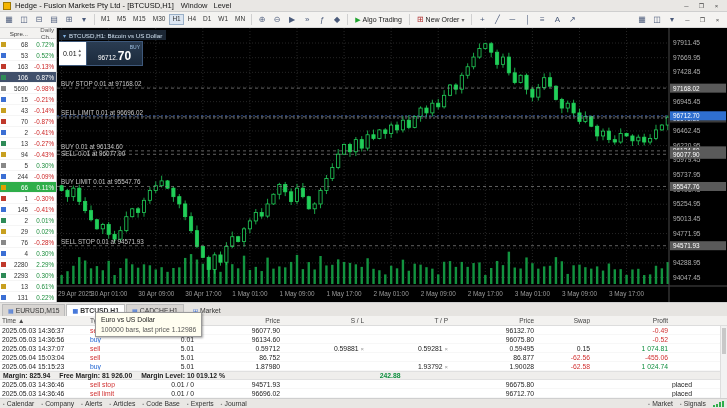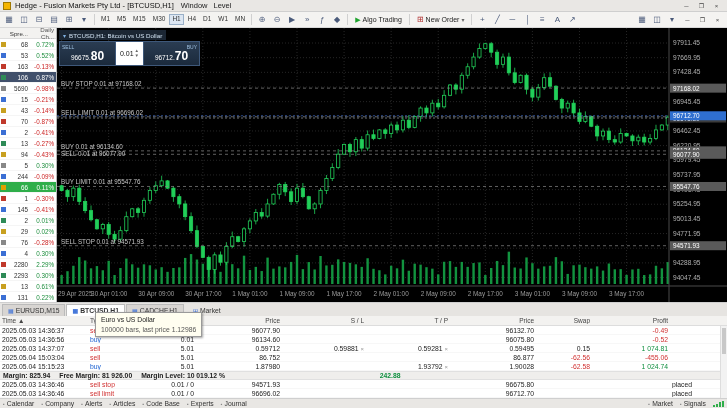--- a/index.html
+++ b/index.html
@@ -760,27 +760,20 @@
         <rect x="613" y="85.5161194029849" width="56" height="9" fill="#3c3c3c"></rect>
         <text x="616" y="92.5161194029849" fill="#fff" font-size="6.4px" font-family="&quot;Liberation Sans&quot;,sans-serif">96675.80</text>
         <rect x="613" y="83.27641791044793" width="56" height="9" fill="#2f6fd0"></rect>
         <text x="616" y="90.27641791044793" fill="#fff" font-size="6.4px" font-family="&quot;Liberation Sans&quot;,sans-serif">96712.70</text>
       </svg>
     <div class="symbol-strip">
       <span class="strip-dot">▾</span>
       <span>BTCUSD,H1: Bitcoin vs US Dollar</span>
     </div>
     <div class="one-click">
-      <div class="oc-btn">
-        <span class="oc-small">SELL</span>
-        <span class="oc-price">
-          <span class="oc-main">96675.</span>
-          <span class="oc-big">80</span>
-        </span>
-      </div>
       <div class="oc-vol">
         <span>0.01</span>
         <span class="oc-spin">▲<br>▼</span>
       </div>
       <div class="oc-btn">
         <span class="oc-small" style="align-self:flex-end;padding-right:2px">BUY</span>
         <span class="oc-price">
           <span class="oc-main">96712.</span>
           <span class="oc-big">70</span>
         </span>

